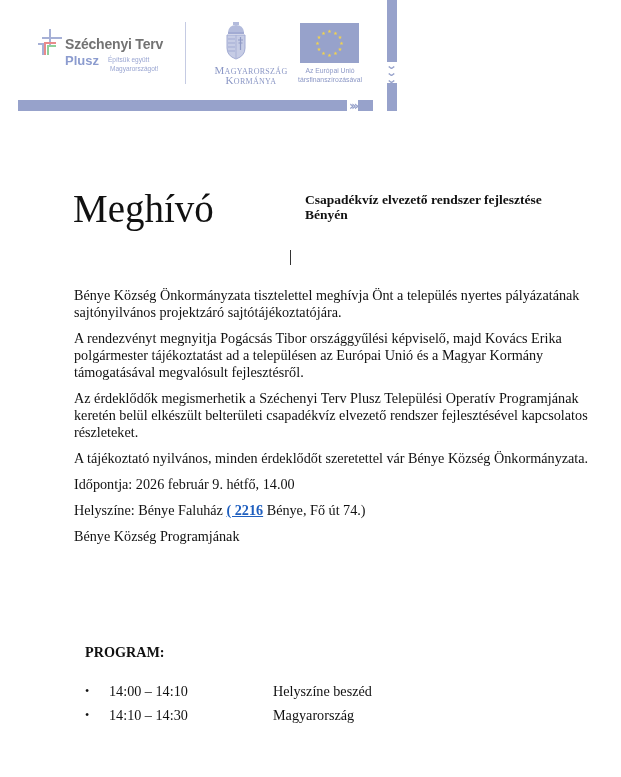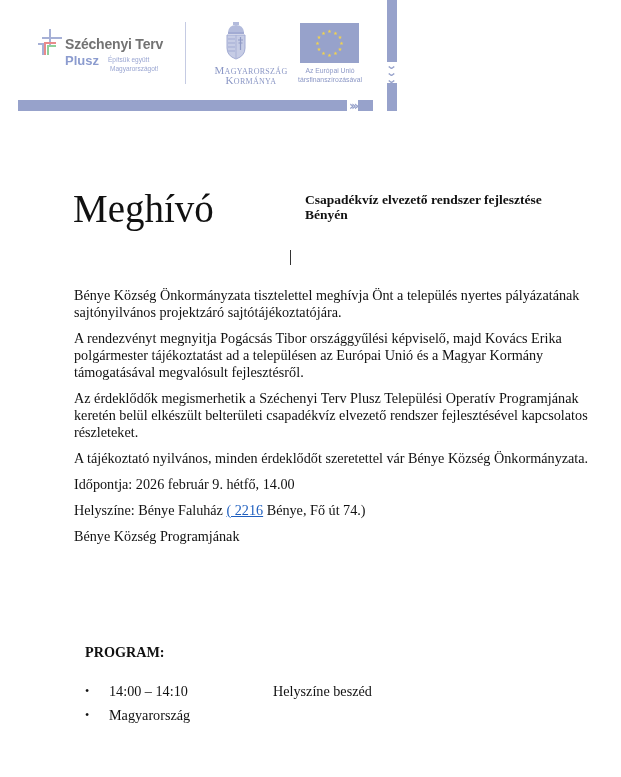--- a/index.html
+++ b/index.html
@@ -31,21 +31,21 @@
 
     
     .title { position: absolute; left: 73px; top: 187px; font-size: 39px; line-height: 44px; font-weight: normal; color: #111; }
     .subtitle { position: absolute; left: 305px; top: 192px; width: 280px; font-size: 13.5px; font-weight: bold; line-height: 15px; color: #111; }
     .cursor { position: absolute; left: 290px; top: 250px; width: 1px; height: 15px; background: #333; }
 
     
     .body { position: absolute; left: 74px; top: 287px; width: 520px; font-size: 14.2px; line-height: 17px; color: #111; }
     .body p { margin-bottom: 9px; }
     .body p.single { margin-bottom: 9px; }
-    .link { color: #1f5fbf; text-decoration: underline; }
+    .link { color: #1f5fbf; text-decoration: underline; font-weight: bold; }
 
     
     .program-title { position: absolute; left: 85px; top: 644px; font-size: 14.2px; font-weight: bold; color: #111; }
     .program-list { position: absolute; left: 85px; top: 683px; list-style: none; font-size: 14.2px; line-height: 17px; }
     .program-list li { display: flex; height: 24px; align-items: flex-start; }
     .program-list .bullet { width: 24px; font-size: 12px; line-height: 17px; }
     .program-list .time { width: 164px; }
     .program-list .desc { }
   </style>
 </head>
@@ -137,15 +137,16 @@
 
 <div class="program-title">PROGRAM:</div>
 <ul class="program-list">
   <li>
     <span class="bullet">•</span>
     <span class="time">14:00 – 14:10</span>
     <span class="desc">Helyszíne beszéd</span>
   </li>
   <li>
     <span class="bullet">•</span>
+    <span class="time">14:10 – 14:30</span>
     <span class="desc">Magyarország</span>
   </li>
 </ul>
 
 </body></html>

